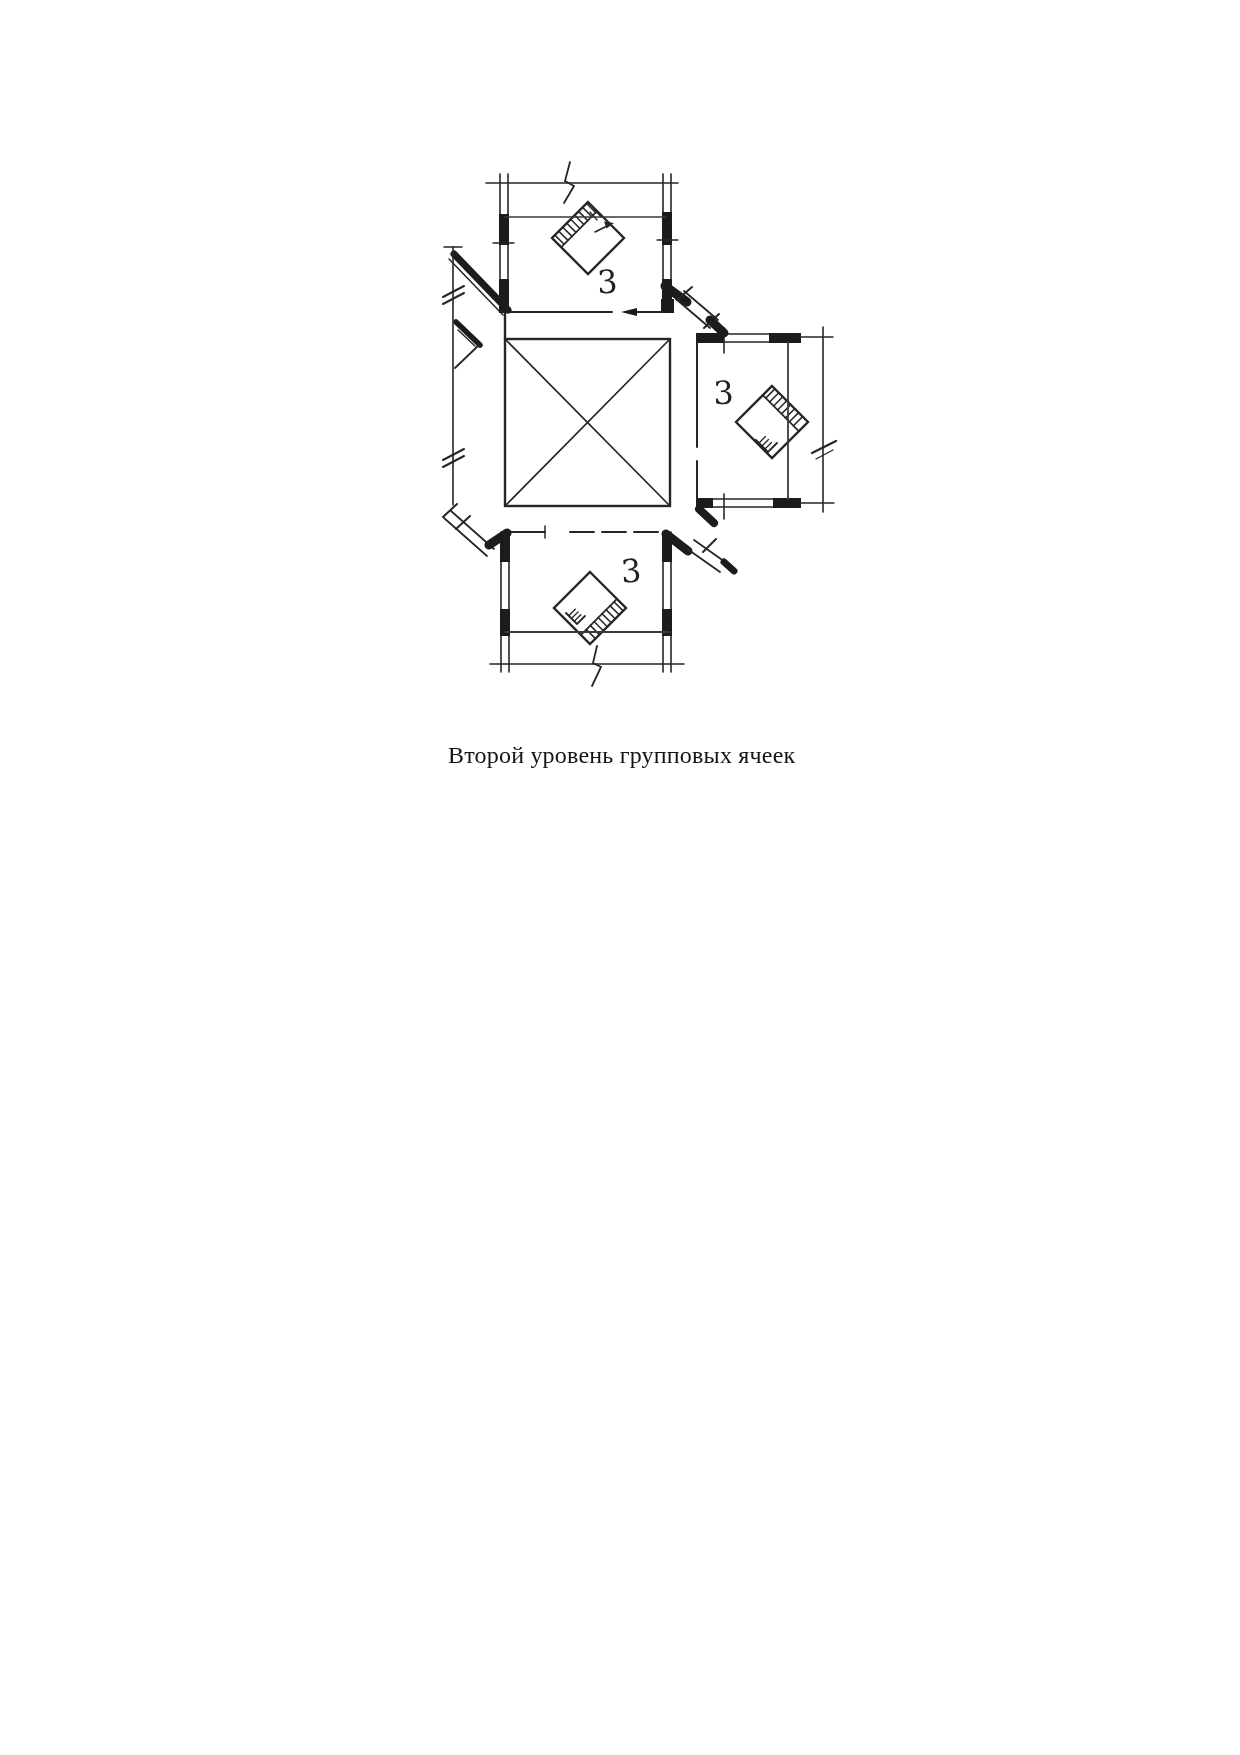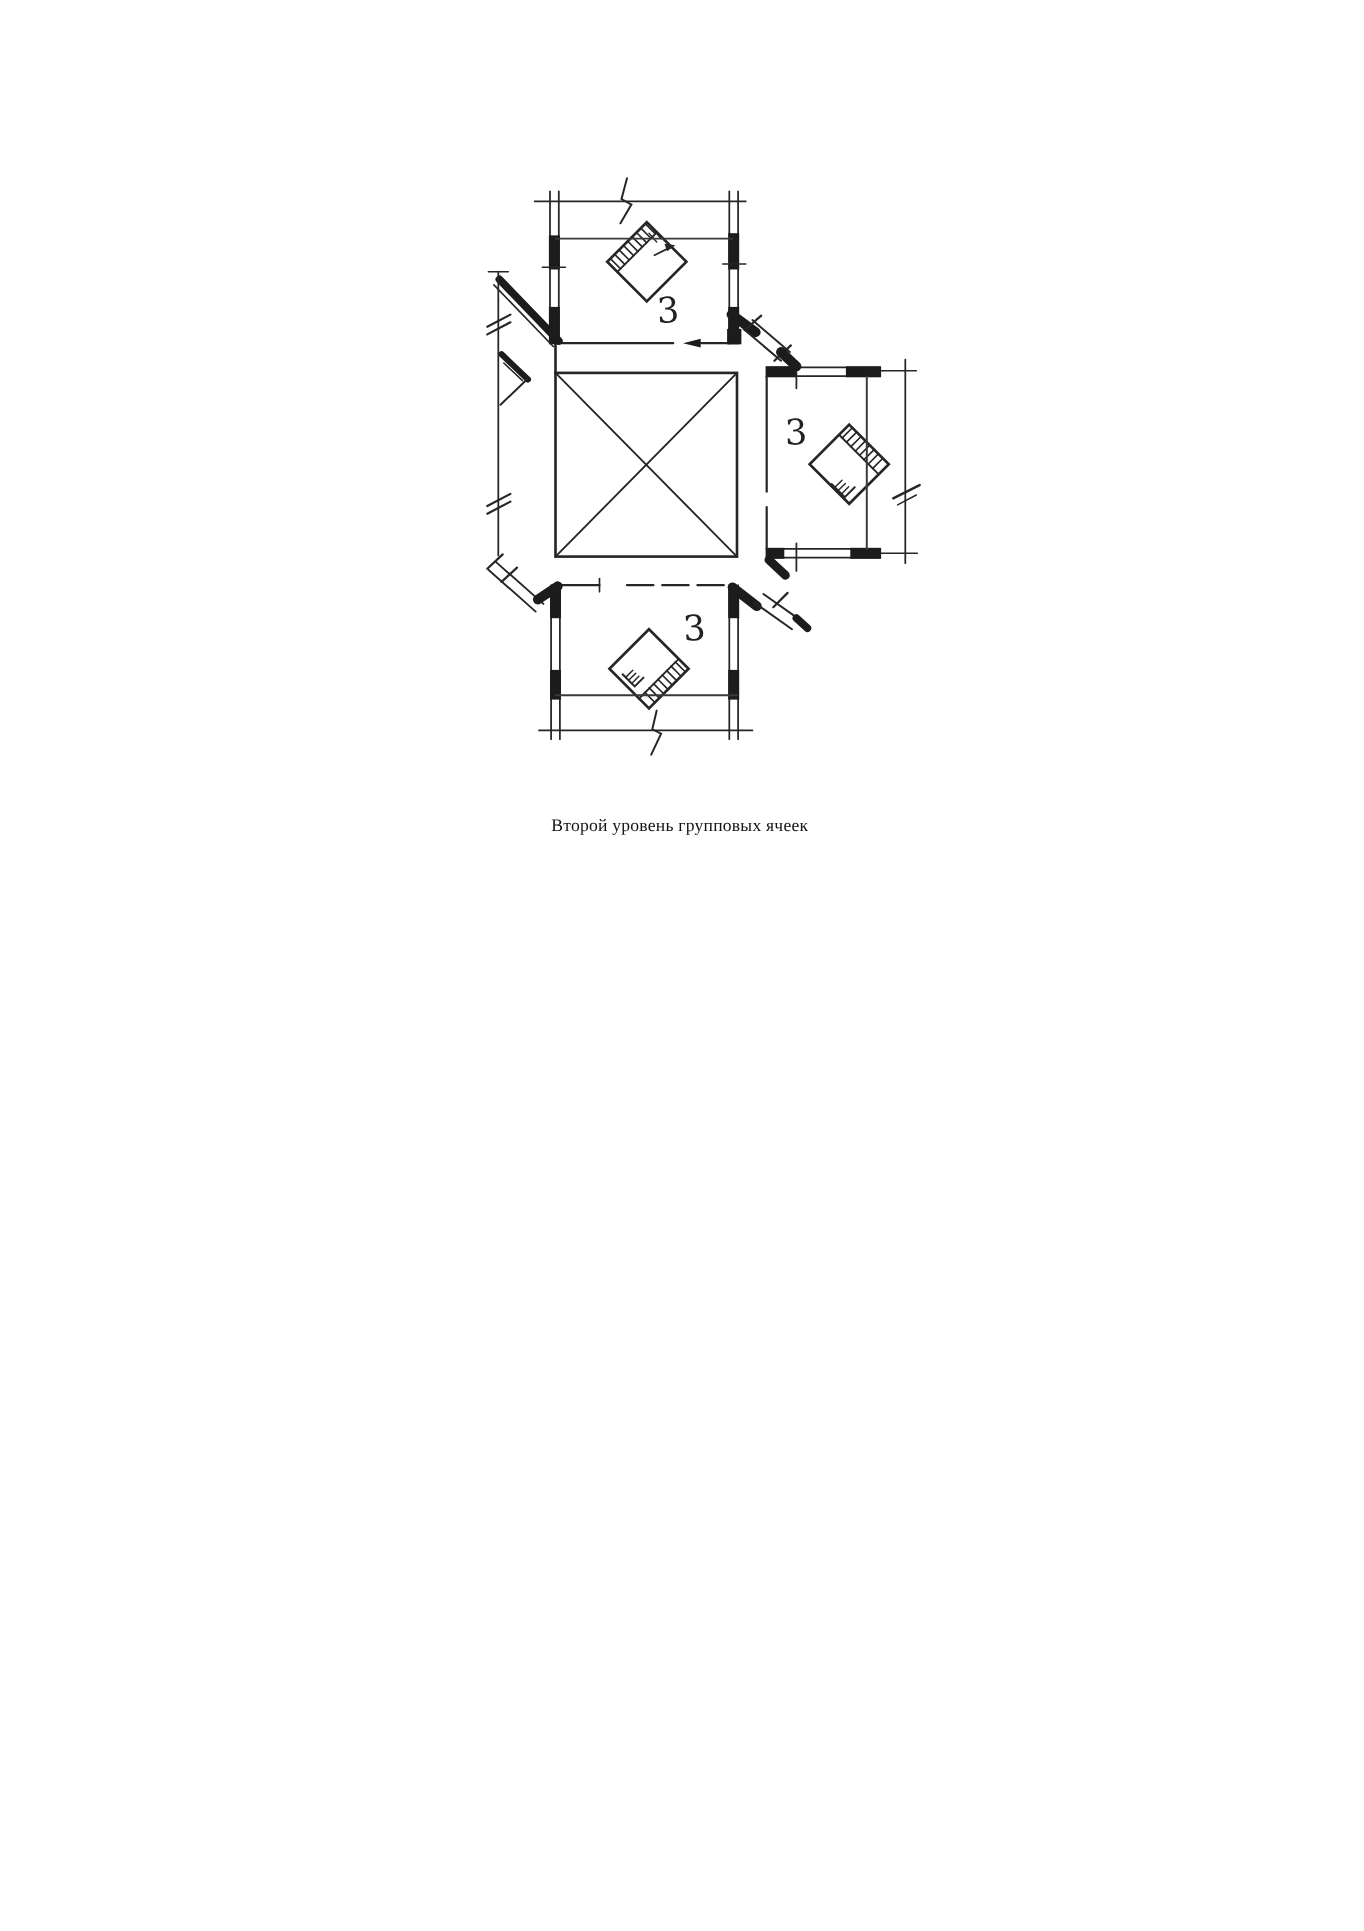--- a/index.html
+++ b/index.html
@@ -2,21 +2,21 @@
 <html><head>
 <meta charset="utf-8">
 <style>
   html,body{margin:0;padding:0;}
   body{background:#ffffff;font-family:"Liberation Serif", serif;}
   .page{position:relative;width:1240px;height:1755px;background:#ffffff;overflow:hidden;}
   .plan-svg{position:absolute;left:0;top:0;}
   .caption{
     position:absolute;left:448px;top:742px;width:340px;
     font-family:"Liberation Serif", serif;
-    font-size:16px;color:#141414;text-align:center;letter-spacing:0.2px;
+    font-size:24px;color:#141414;text-align:center;letter-spacing:0.2px;
     white-space:nowrap;
   }
   .room-label{
     font-family:"DejaVu Serif", serif;
     font-size:32px;fill:#222222;
   }
   svg line, svg polyline, svg polygon, svg rect, svg path{vector-effect:none;}
 </style>
 </head>
 <body>

